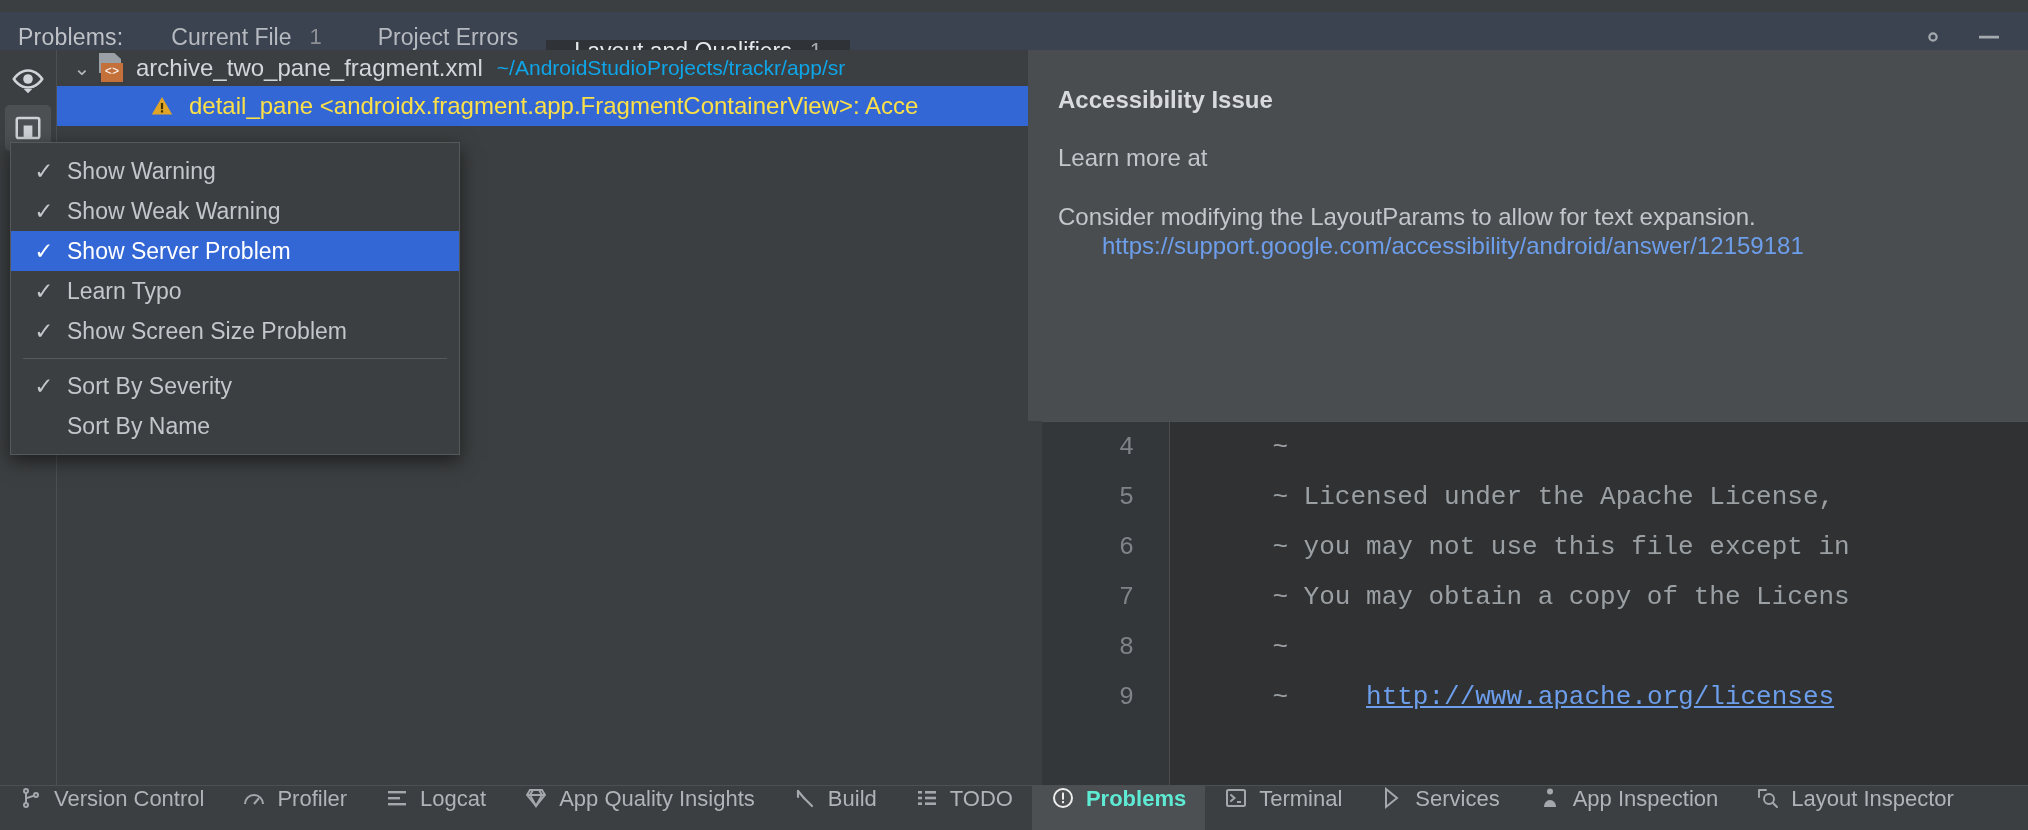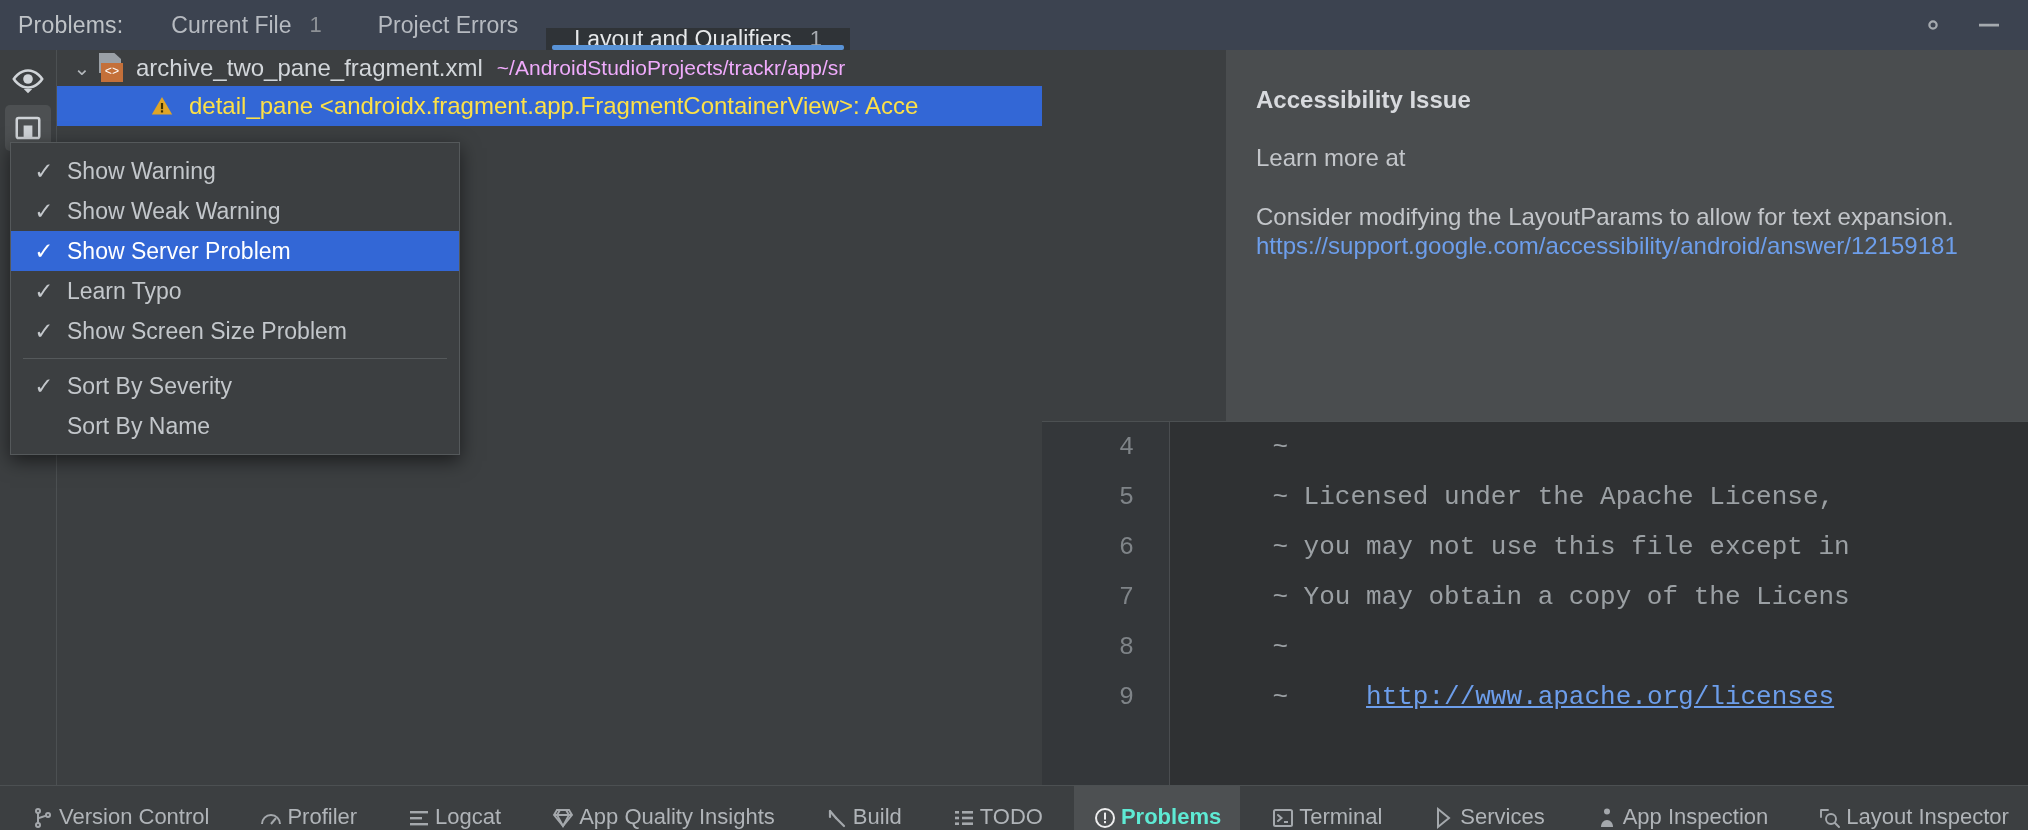--- a/index.html
+++ b/index.html
@@ -6,21 +6,21 @@
   html, body {
     width: 2028px; height: 830px;
     background: #3c3f41;
     font-family: "Liberation Sans", sans-serif;
     overflow: hidden;
   }
   #root { position: relative; width: 2028px; height: 830px; background: #3c3f41; }
 
   
   .tabbar {
-    position: absolute; left: 0; top: 0; width: 2028px; height: 50px;
+    position: absolute; left: 0; top: 12px; width: 2028px; height: 50px;
     background: #3c4350;
     display: flex; align-items: stretch;
   }
   .tabbar-label {
     display: flex; align-items: center;
     padding: 0 20px 0 18px;
     color: #bfc3c7; font-size: 23px; letter-spacing: .2px;
   }
   .tab {
     display: flex; align-items: center; gap: 18px;
@@ -70,46 +70,46 @@
     position: absolute; left: 2px; top: 0; width: 22px; height: 20px;
     background: #9aa0a6;
     clip-path: polygon(0 0, 70% 0, 100% 30%, 100% 100%, 0 100%);
   }
   .xmlicon .badge {
     position: absolute; left: 4px; top: 10px; width: 22px; height: 19px;
     background: #c4703a; color: #fff; font-size: 12px; line-height: 19px;
     text-align: center; font-family: "Liberation Mono", monospace;
   }
   .fname { color: #d2d6da; }
-  .fpath { color: #f0abfc; font-size: 21px; margin-left: 14px; }
+  .fpath { color: #0ea5e9; font-size: 21px; margin-left: 14px; }
   .warnicon { width: 26px; height: 24px; margin-right: 14px; flex: none; }
 
   
   .menu {
     position: absolute; left: 10px; top: 142px; width: 450px;
     background: #3c3f41; border: 1px solid #55595b;
     box-shadow: 0 6px 18px rgba(0,0,0,.55);
     padding: 8px 0; z-index: 40;
   }
   .menu-item {
     display: flex; align-items: center; height: 40px;
     color: #c3c7cb; font-size: 23px; padding-left: 10px;
   }
   .menu-item.sel { background: #3367d6; color: #fff; }
   .menu-check { width: 46px; text-align: center; font-size: 23px; }
   .menu-sep { height: 1px; background: #55595b; margin: 7px 12px; }
 
   
   .detail {
-    position: absolute; right: 0; top: 50px; width: 802px; height: 371px;
+    position: absolute; right: 0; top: 50px; width: 1000px; height: 371px;
     background: #4a4d4f; padding: 36px 24px 0 30px; overflow: hidden;
   }
   .detail h1 { font-size: 24px; color: #d8dade; font-weight: bold; }
   .detail p { font-size: 24px; color: #c3c6ca; margin-top: 29px; line-height: 1.25; }
-  .detail a { font-size: 24px; color: #6d9eeb; text-decoration: none; word-break: break-all; }
+  .detail a { font-size: 24px; color: #6d9eeb; text-decoration: none; word-break: break-all; margin-left: 44px; }
 
   
   .code {
     position: absolute; right: 0; top: 421px; width: 986px; bottom: 45px;
     background: #2f3133; overflow: hidden; border-top: 1px solid #4c5052;
   }
   .gutter {
     position: absolute; left: 0; top: 0; width: 128px; height: 100%;
     background: #34373a; border-right: 1px solid #4a4d50;
   }
@@ -124,22 +124,22 @@
   }
   .linetxt .lnk { color: #6d9eeb; text-decoration: underline; }
 
   
   .statusbar {
     position: absolute; left: 0; bottom: 0; width: 2028px; height: 45px;
     background: #3c3f41; border-top: 1px solid #4c5052;
     display: flex; align-items: stretch;
   }
   .sb-item {
-    display: flex; align-items: flex-end; gap: 4px; padding: 0 19px;
-    color: #b0b4b8; font-size: 22px; white-space: nowrap; margin-left: 12px;
+    display: flex; align-items: flex-start; gap: 11px; padding: 0 19px;
+    color: #b0b4b8; font-size: 22px; white-space: nowrap;
   }
   .sb-item.active { background: #4d5052; color: #5eead4; font-weight: bold; }
   .sb-icon { width: 24px; height: 24px; display: block; flex: none; opacity: .9; }
 </style>
 </head>
 <body>
 
 <div id="root">
 
   <div class="tabbar">

